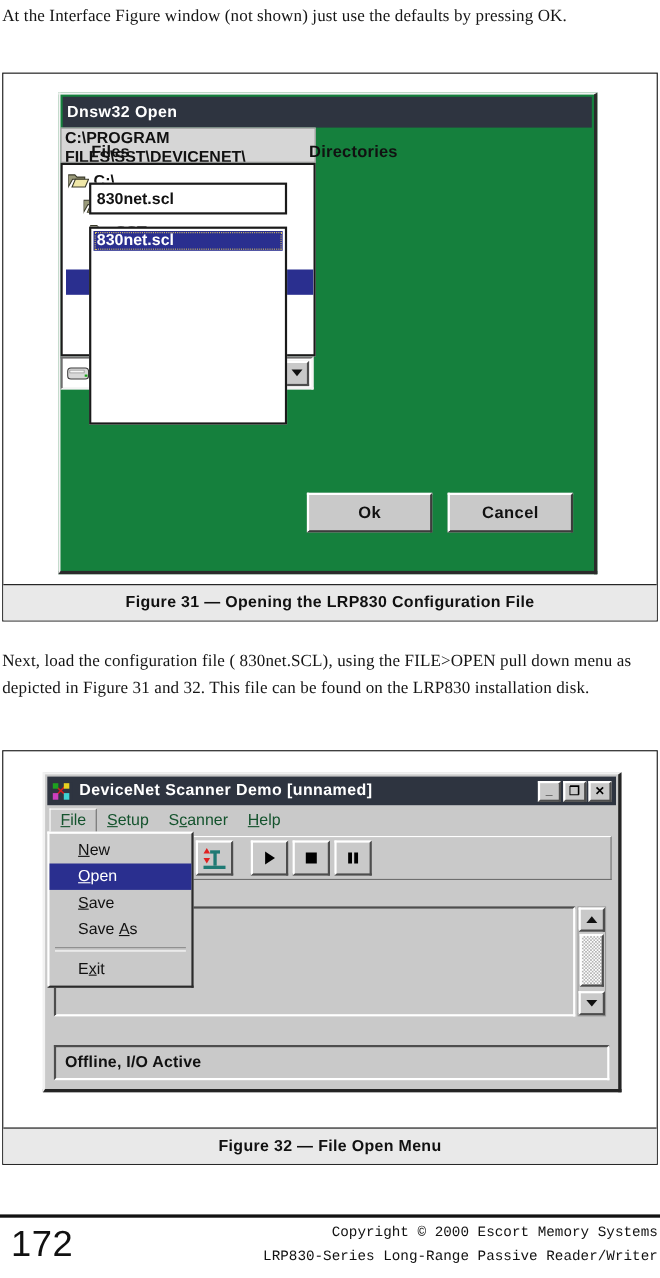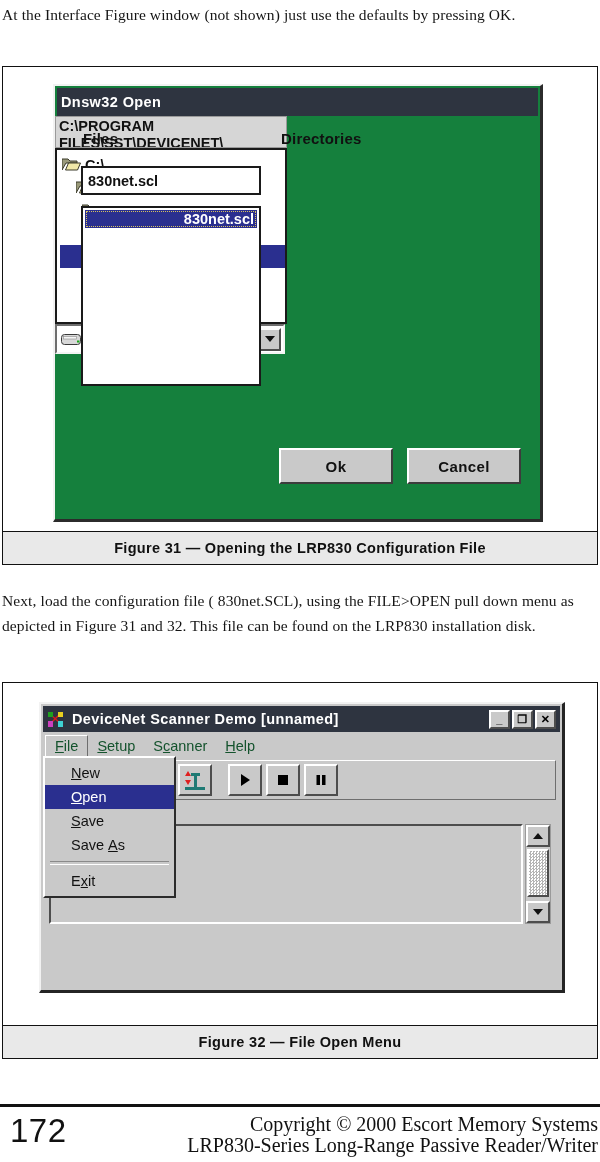--- a/index.html
+++ b/index.html
@@ -98,21 +98,20 @@
     border-top: 2px solid #6e6e6e;
     border-left: 2px solid #6e6e6e;
     border-right: 2px solid #f4f4f4;
     border-bottom: 2px solid #f4f4f4;
     box-sizing: border-box;
     font-family: "Liberation Sans", sans-serif;
     font-weight: bold;
     font-size: 14.5px;
     color: #111;
     overflow: hidden;
-    text-align: right;
   }
 
   #file-name-field {
     left: 26px; top: 80px; width: 180px; height: 29px;
     display: flex; align-items: center; padding-left: 5px;
     border: 2px solid #1a1a1a;
   }
 
   #file-list {
     left: 26px; top: 120px; width: 180px; height: 180px;
@@ -399,22 +398,22 @@
     width: 600px; height: 3px; background: #111;
   }
   #page-num {
     position: absolute; left: 10px; top: 1112px;
     font-family: "Liberation Sans", sans-serif;
     font-size: 33px; color: #111;
     letter-spacing: 0.5px;
   }
   .footer-line {
     position: absolute; right: 2px;
-    font-family: Liberation Serif, serif;
-    font-size: 20px;
+    font-family: Liberation Mono, monospace;
+    font-size: 13px;
     color: #111;
     text-align: left;
   }
   #footer-copy { top: 1113px; }
   #footer-sub  { top: 1134px; }
 </style>
 </head>
 <body>
 
 <div class="doc-para" id="para-top">At the Interface Figure window (not shown) just use the defaults by pressing OK.</div>
@@ -613,20 +612,23 @@
     <div id="vscroll">
       <span class="scroll-arrow">
         <span class="tri-up-s"></span>
       </span>
       <span class="scroll-arrow">
         <span class="tri-dn-s"></span>
       </span>
       <span id="scroll-thumb"></span>
     </div>
 
+    <div id="statusbar">
+      <span>Offline, I/O Active</span>
+    </div>
 
     <div id="file-menu">
       <div class="menu-item"><span class="acc">N</span>ew</div>
       <div class="menu-item highlight"><span class="acc">O</span>pen</div>
       <div class="menu-item"><span class="acc">S</span>ave</div>
       <div class="menu-item">Save&nbsp;<span class="acc">A</span>s</div>
       <div class="menu-sep"></div>
       <div class="menu-item">E<span class="acc">x</span>it</div>
     </div>
   </div>

